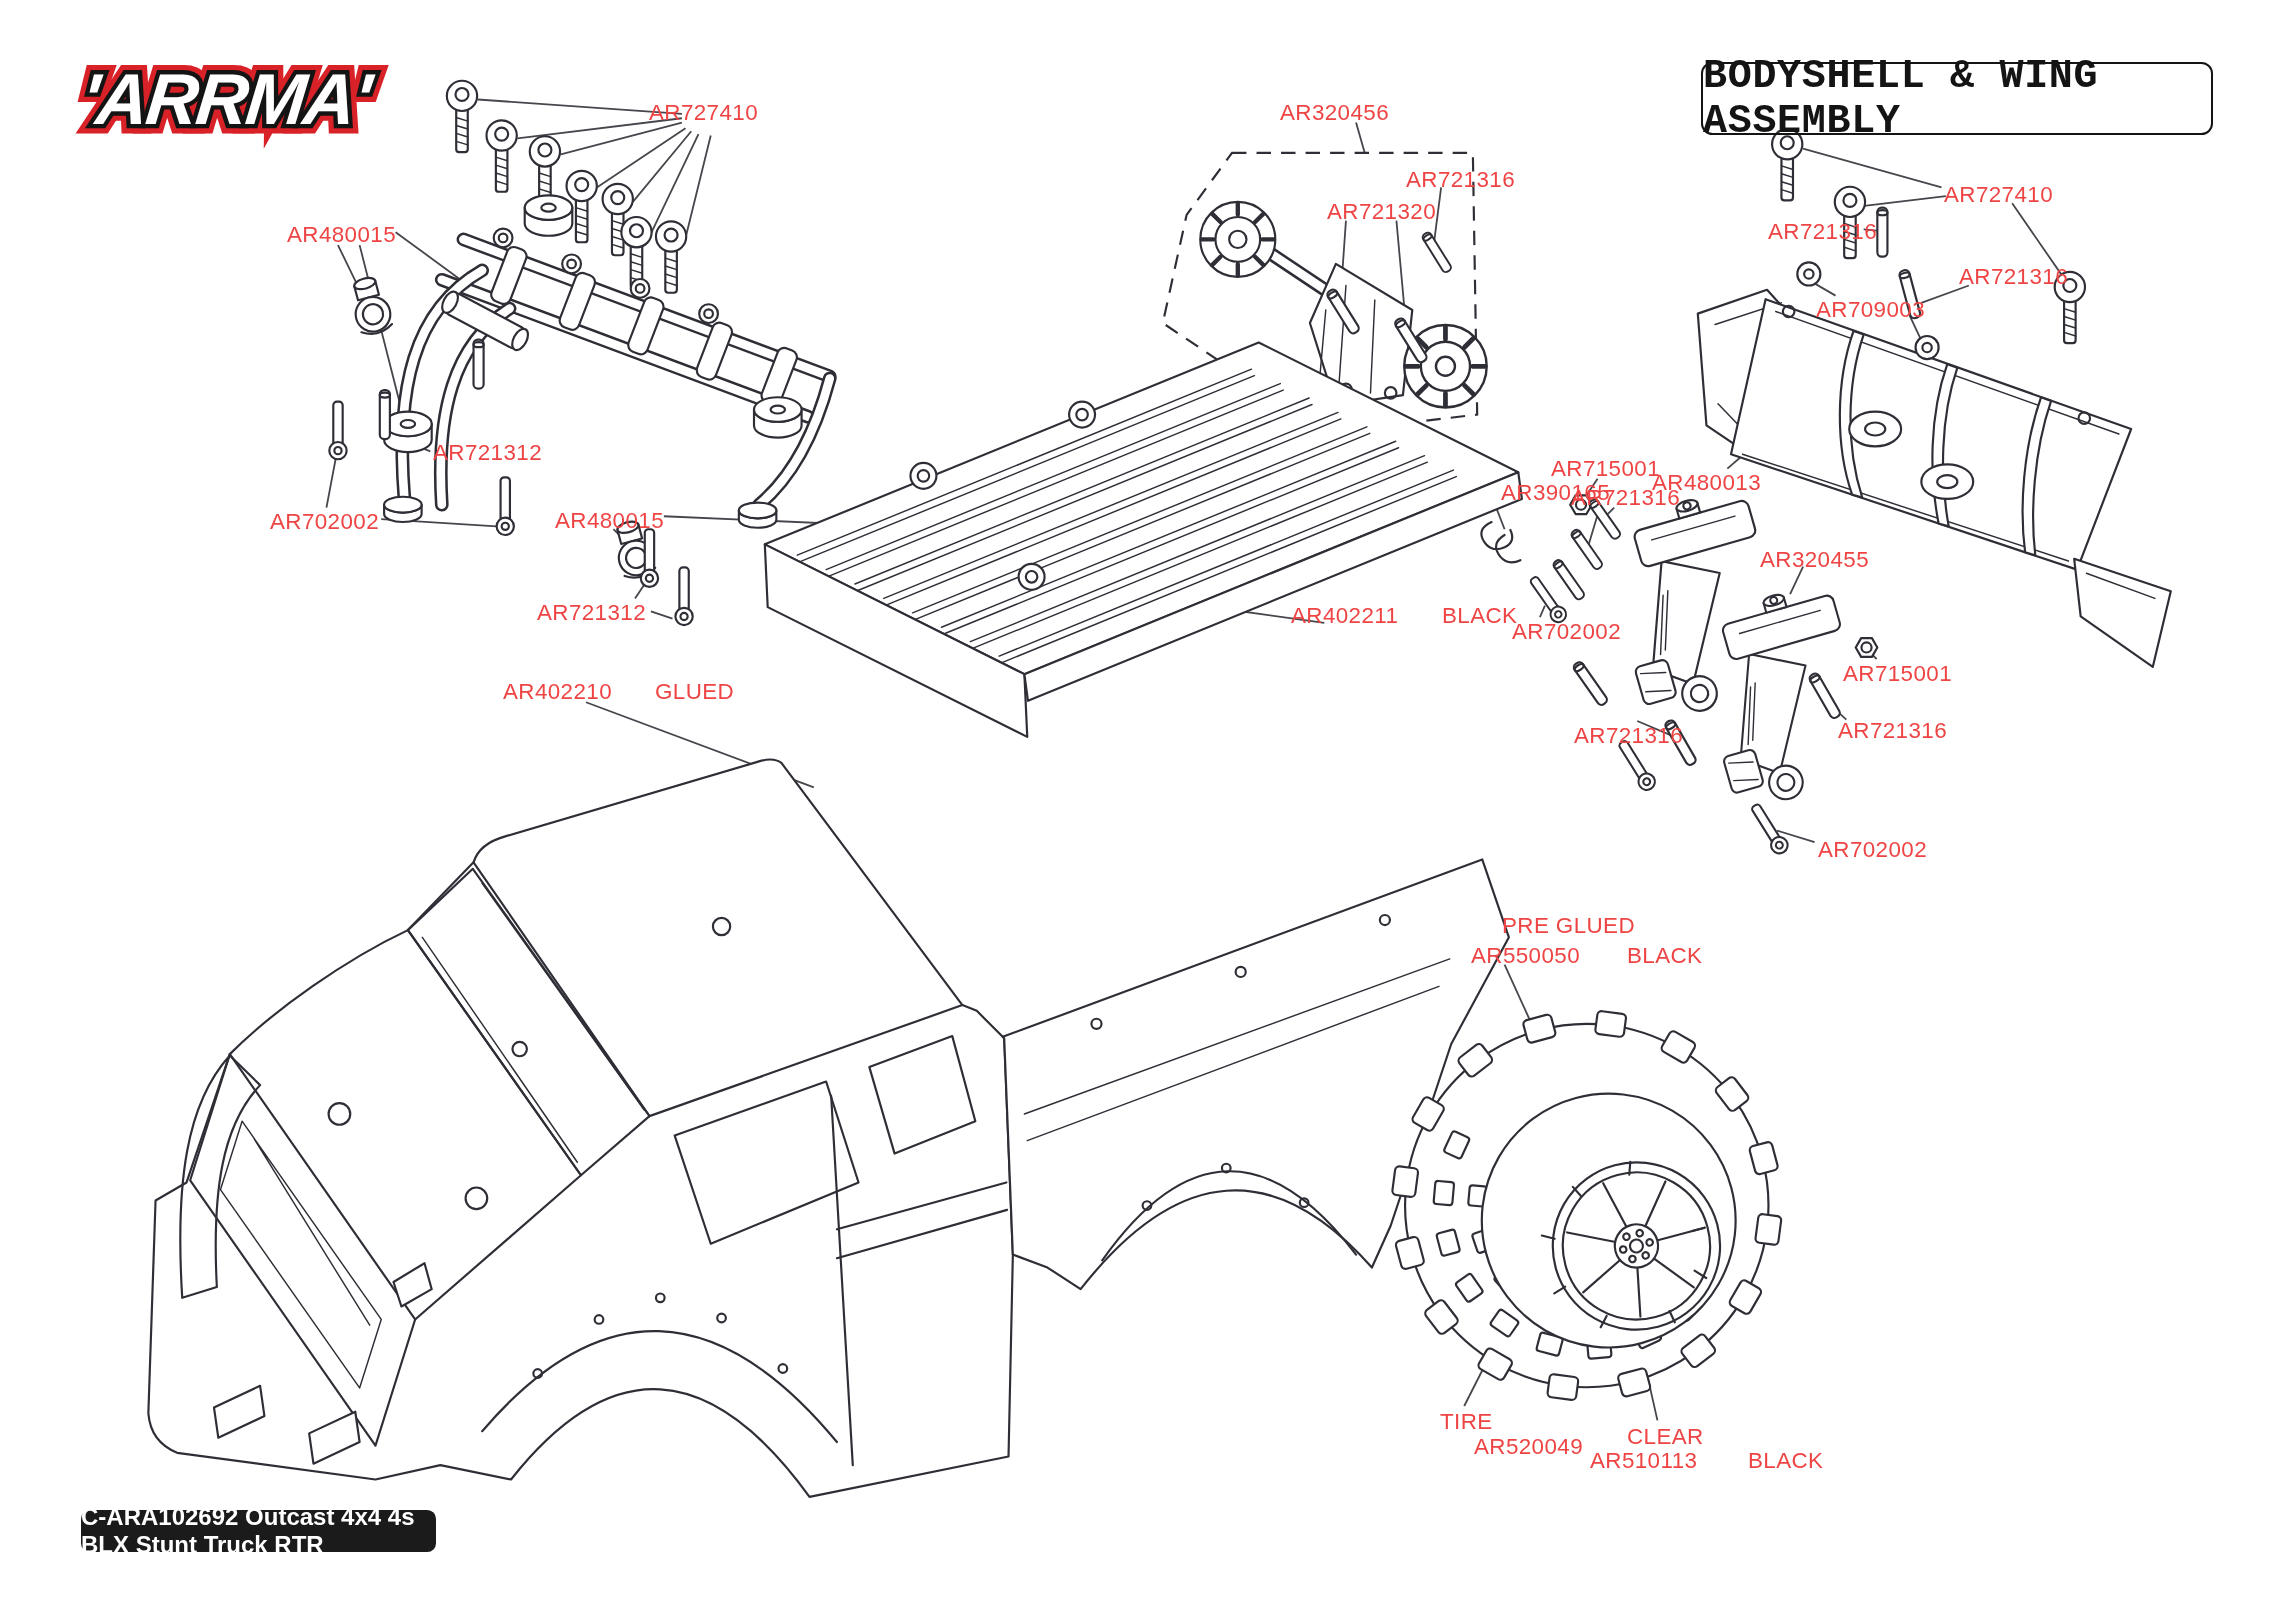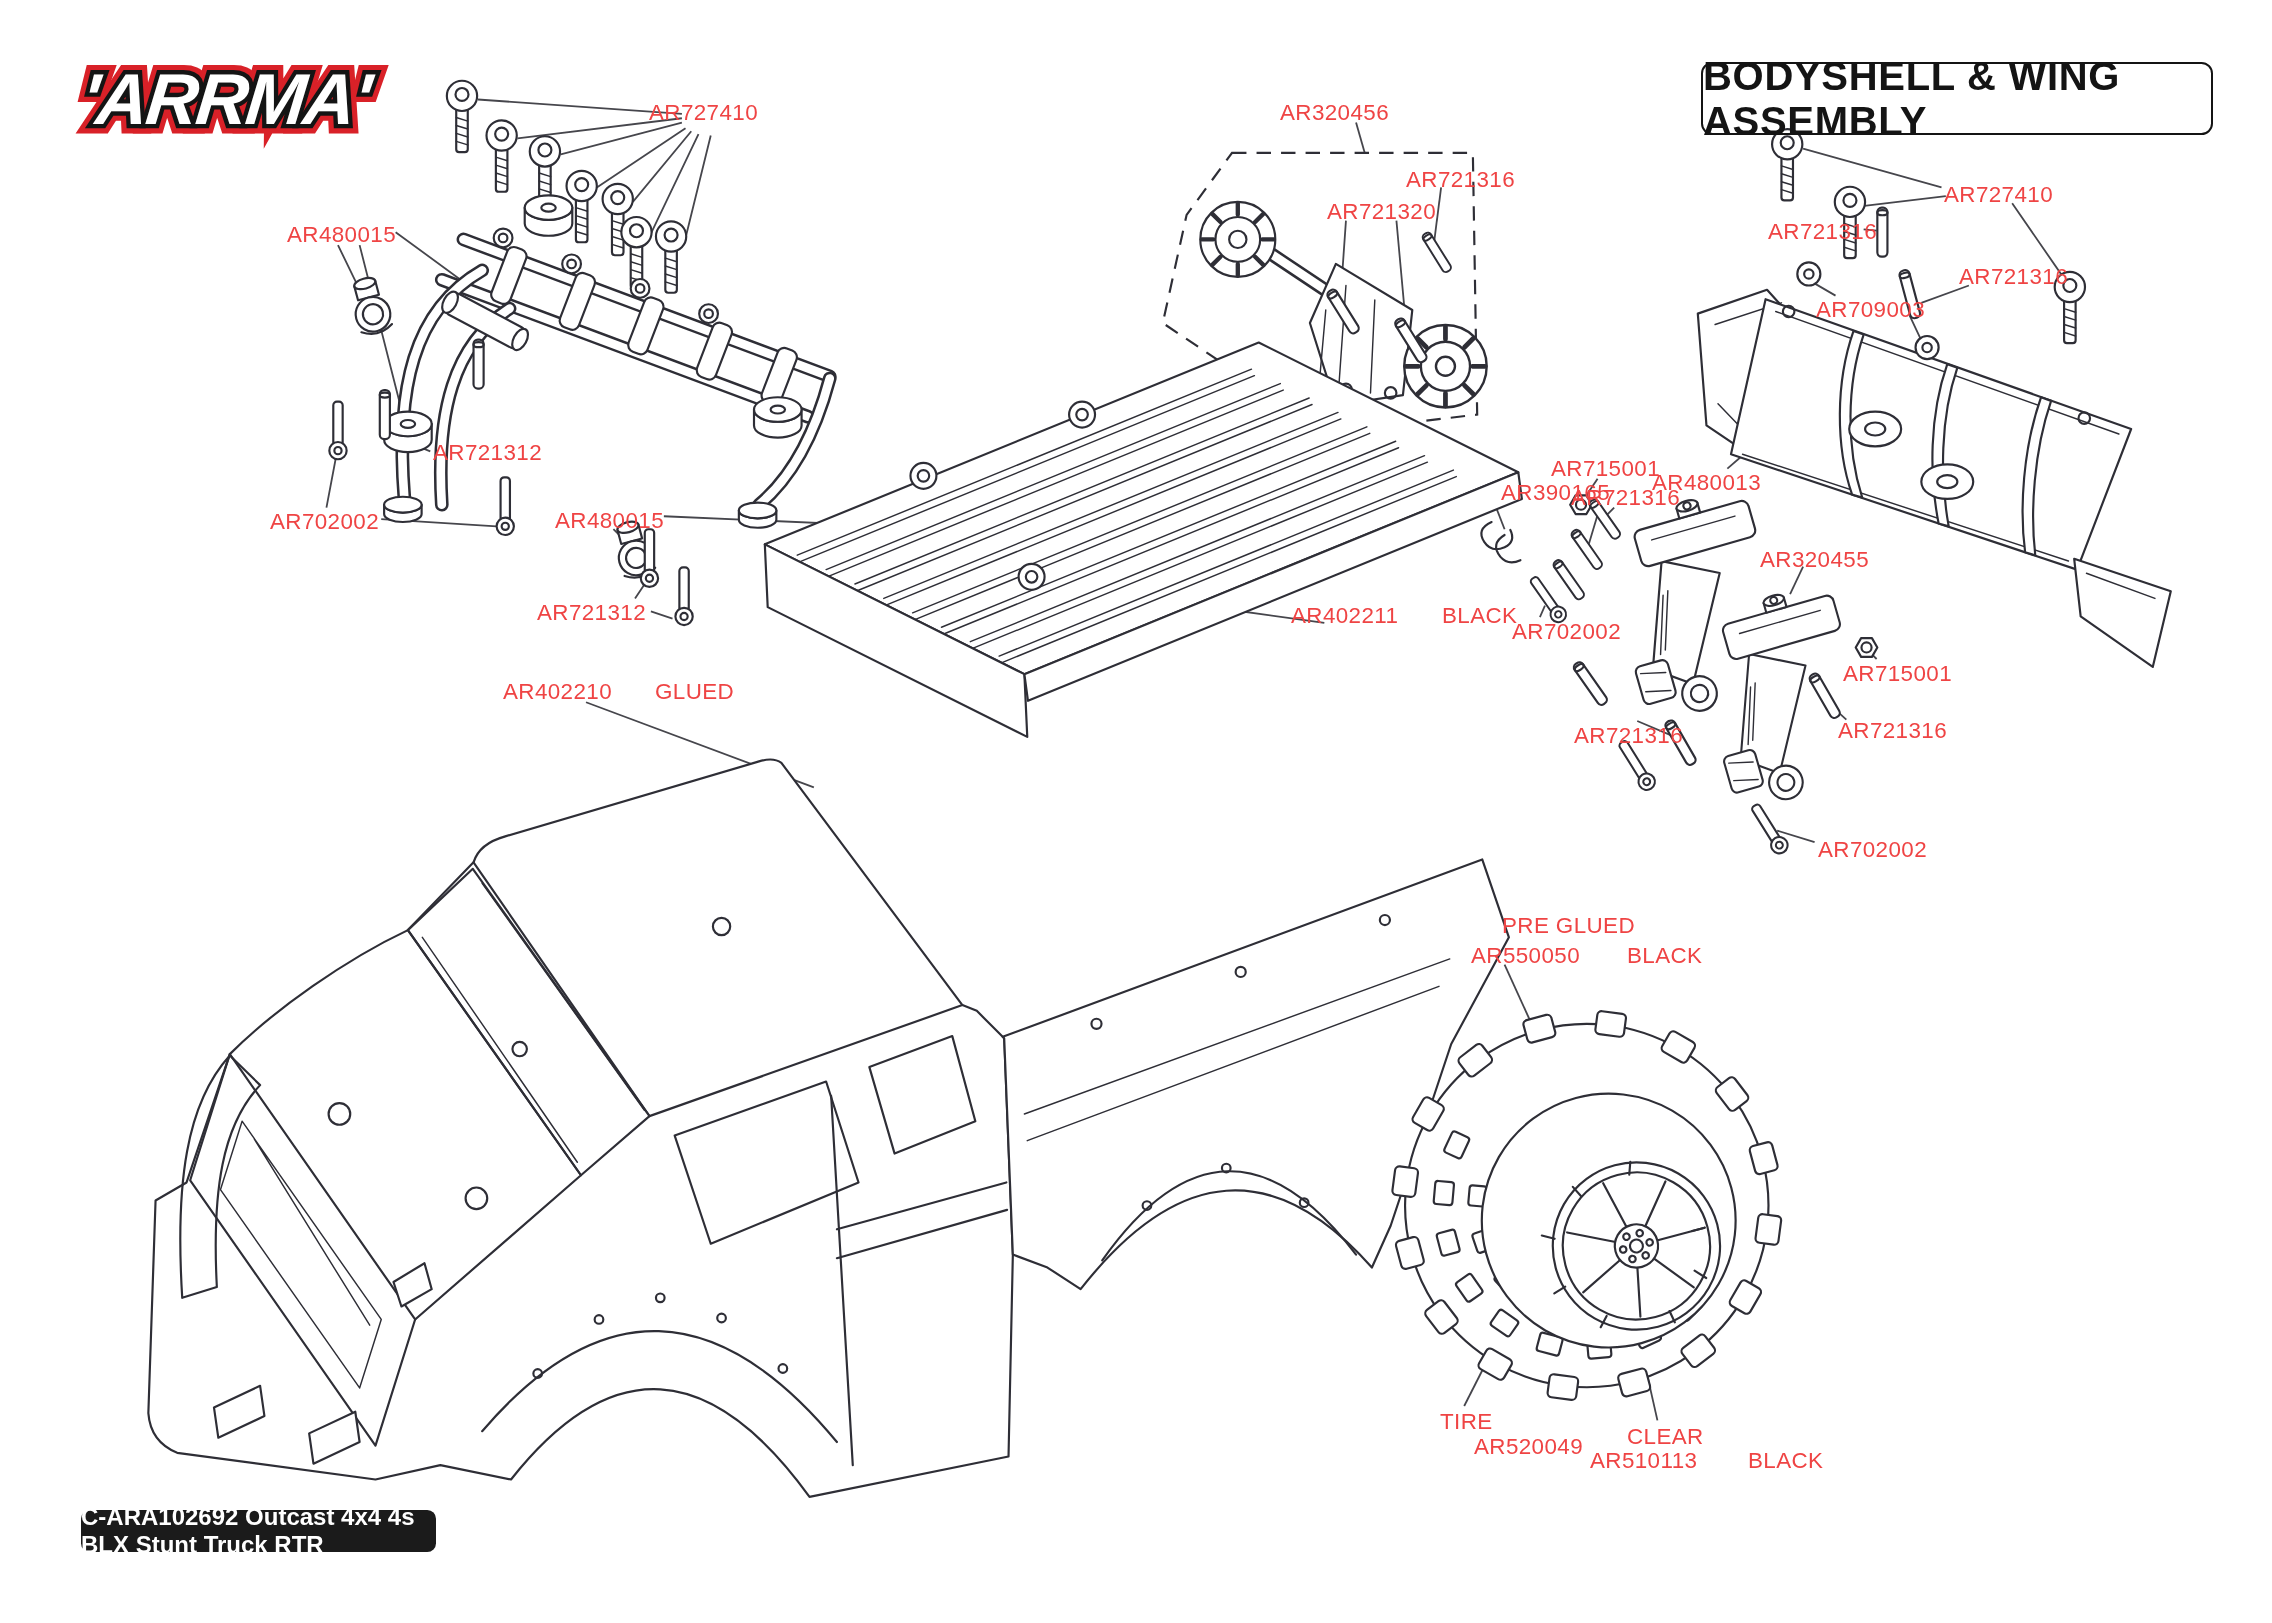--- a/index.html
+++ b/index.html
@@ -10,21 +10,21 @@
   .w{fill:#ffffff;}
   .thin{stroke-width:2;}
   .ld{stroke:#46464c;stroke-width:2.5;fill:none;}
   .tubeO{stroke:#2e2e36;stroke-width:19;fill:none;stroke-linecap:round;}
   .tubeI{stroke:#ffffff;stroke-width:12;fill:none;stroke-linecap:round;}
   .dash{stroke:#2e2e36;stroke-width:3;fill:none;stroke-dasharray:20 14;}
   .plabel{position:absolute;font-size:22.4px;color:#ef4444;white-space:nowrap;letter-spacing:0.4px;}
   .2line{line-height:24.5px;}
   #title-box{position:absolute;left:1701px;top:62px;width:508px;height:69px;
      border:2.9px solid #141414;border-radius:11.5px;display:flex;align-items:center;justify-content:center;
-     font-size:40px;font-weight:bold;color:#141414;letter-spacing:0.7px;}
+     font-size:40px;font-weight:bold;color:#141414;letter-spacing:0.7px;font-family:Liberation Mono, monospace;}
   #footer-bar{position:absolute;left:81px;top:1510px;width:355px;height:42px;background:#1b1b1b;
      border-radius:8.7px;color:#ffffff;font-size:24px;font-weight:bold;display:flex;align-items:center;
      justify-content:center;}
   #logo{position:absolute;left:81px;top:58px;width:332px;height:101px;transform:skewX(-6deg);}
   #logo span{position:absolute;left:0;top:0;font-size:72px;font-weight:900;font-style:italic;
      letter-spacing:-2.2px;font-family:"Liberation Sans",sans-serif;}
   #logo .l1{-webkit-text-stroke:19px #d92128;color:#d92128;}
   #logo .l2{-webkit-text-stroke:8.7px #141414;color:#141414;}
   #logo .l3{color:#ffffff;}
 </style>

